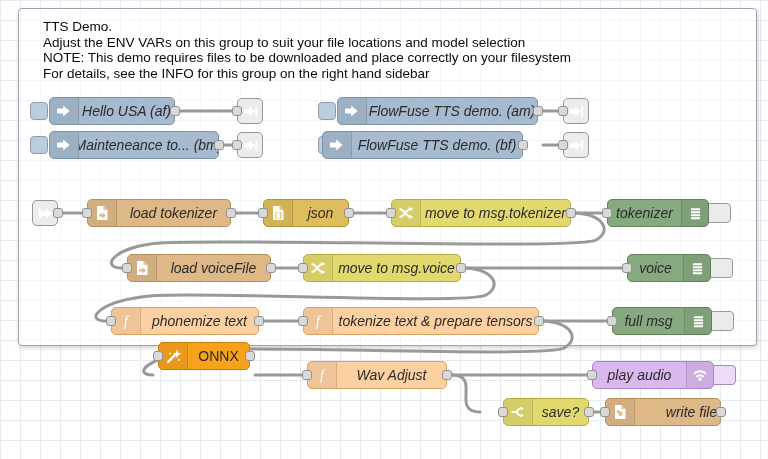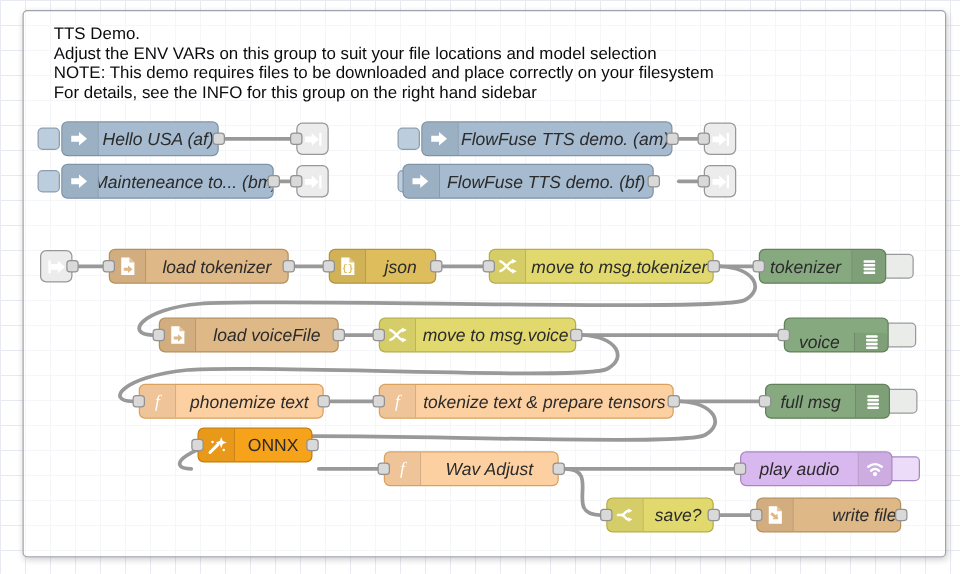--- a/index.html
+++ b/index.html
@@ -3,21 +3,21 @@
 <meta charset="utf-8">
 <style>
   html,body{margin:0;padding:0;}
   body{width:768px;height:459px;overflow:hidden;background:#fff;
        font-family:"Liberation Sans",sans-serif;}
   #canvas{position:relative;width:768px;height:459px;
     background-color:#ffffff;
     background-image:linear-gradient(#e8eaf2 1px,transparent 1px),
                      linear-gradient(90deg,#e8eaf2 1px,transparent 1px);
     background-size:20px 20px;}
-  #group{position:absolute;left:18px;top:8px;width:739px;height:438px;
+  #group{position:absolute;left:18px;top:8px;width:739px;height:338px;
     background:rgba(255,255,255,0.55);
     border:1px solid #a2a2ac;border-radius:4px;
     box-shadow:1px 2px 5px rgba(0,0,0,0.18);box-sizing:border-box;}
   #comment{position:absolute;left:24px;top:10px;color:#0b0b0b;
     font-size:13.5px;line-height:15.5px;white-space:nowrap;}
   svg.wires{position:absolute;left:0;top:0;z-index:2;}
   #nodes{position:absolute;left:0;top:0;width:768px;height:459px;z-index:3;}
   .node{position:absolute;height:28px;border-radius:5px;box-sizing:border-box;
     border:1px solid;display:flex;align-items:stretch;z-index:3;}
   .linknode{position:absolute;width:26px;height:26px;border-radius:5px;
@@ -255,21 +255,21 @@
               <path fill="#fff" d="M11.5 2 L15.5 4 L11.5 6 Z"></path>
               <path fill="#fff" d="M11.5 10 L15.5 12 L11.5 14 Z"></path>
             </svg>
           </span>
         </div>
         <div class="nlabel">move to msg.voice</div>
         <div class="port in"></div>
         <div class="port out"></div>
       </div>
       <div class="btn debug" style="left: 705px; top: 258px;"></div>
-      <div class="node" style="left: 627px; top: 254px; width: 84px; background: rgb(135, 169, 128); border-color: rgb(98, 129, 88); align-items: flex-end;">
+      <div class="node" style="left: 627px; top: 254px; width: 84px; background: rgb(135, 169, 128); border-color: rgb(98, 129, 88);">
         <div class="nlabel">voice</div>
         <div class="strip right">
           <span style="display: flex;">
             <svg width="15" height="15" viewBox="0 0 16 16">
               <g fill="#fff">
                 <rect x="3" y="2.4" width="10" height="2" rx="0.8"></rect>
                 <rect x="3" y="5.6" width="10" height="2" rx="0.8"></rect>
                 <rect x="3" y="8.8" width="10" height="2" rx="0.8"></rect>
                 <rect x="3" y="12" width="10" height="2" rx="0.8"></rect>
               </g>
@@ -353,21 +353,21 @@
           <span style="display: flex;">
             <svg width="16" height="16" viewBox="0 0 16 16">
               <circle cx="8" cy="12.2" r="1.7" fill="#fff"></circle>
               <path d="M4.8 9.6 Q8 6.9 11.2 9.6" stroke="#fff" stroke-width="1.9" fill="none" stroke-linecap="round"></path>
               <path d="M2.6 6.4 Q8 2.2 13.4 6.4" stroke="#fff" stroke-width="1.9" fill="none" stroke-linecap="round"></path>
             </svg>
           </span>
         </div>
         <div class="port in"></div>
       </div>
-      <div class="node" style="left: 485px; top: 398px; width: 86px; background: rgb(226, 217, 110); border-color: rgb(182, 173, 71);">
+      <div class="node" style="left: 503px; top: 398px; width: 86px; background: rgb(226, 217, 110); border-color: rgb(182, 173, 71);">
         <div class="strip">
           <span style="display: flex;">
             <svg width="16" height="16" viewBox="0 0 16 16">
               <g stroke="#fff" stroke-width="2" fill="none">
                 <path d="M1.5 8 H5"></path>
                 <path d="M5 8 C8 8 8 4.5 10.5 4.5"></path>
                 <path d="M5 8 C8 8 8 11.5 10.5 11.5"></path>
               </g>
               <path fill="#fff" d="M10.5 2.7 L14 4.5 L10.5 6.3 Z"></path>
               <path fill="#fff" d="M10.5 9.7 L14 11.5 L10.5 13.3 Z"></path>

